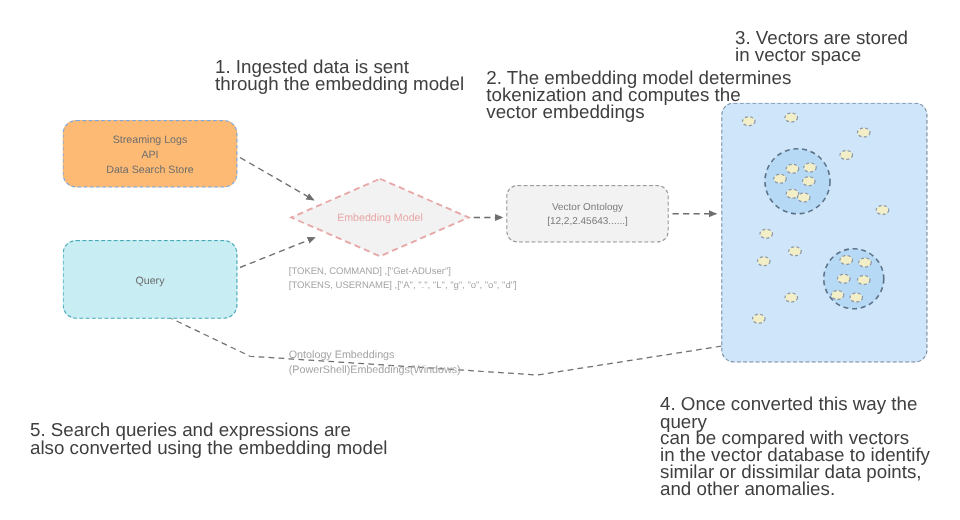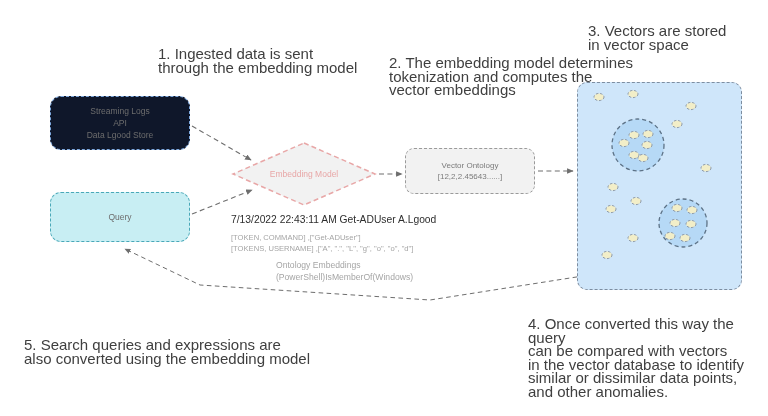--- a/index.html
+++ b/index.html
@@ -28,32 +28,32 @@
     flex-direction: column;
     align-items: center;
     justify-content: center;
     text-align: center;
   }
 
   
   #ingest-box {
     left: 50px; top: 96px;
     width: 140px; height: 54px;
-    background: #0f172a;
+    background: #fdba74;
     border: 1.6px dashed #7ea8dd;
     border-radius: 11px;
     color: #6d6d6d;
     font-size: 8.5px;
     line-height: 12px;
   }
 
   
   #query-box {
     left: 50px; top: 192px;
-    width: 140px; height: 50px;
+    width: 140px; height: 63px;
     background: #c8eef3;
     border: 1.6px dashed #49a8b8;
     border-radius: 11px;
     color: #6d6d6d;
     font-size: 8.5px;
   }
 
   
   #embedding-model {
     left: 231px; top: 141px;
@@ -94,21 +94,21 @@
   #vector-space svg { position: absolute; left: 0; top: 0; }
 
   
   .note {
     position: absolute;
     color: #3f3f3f;
     font-size: 15px;
     line-height: 13.5px;
     white-space: pre-line;
   }
-  #note-1 { left: 158px; top: 47px; }
+  #note-1 { left: 172px; top: 47px; }
   #note-2 { left: 389px; top: 56px; }
   #note-3 { left: 588px; top: 24px; }
   #note-4 { left: 528px; top: 317px; }
   #note-5 { left: 24px; top: 338px; }
 
   
   #token-block {
     position: absolute;
     left: 231px; top: 212px;
     width: 230px;
@@ -120,23 +120,22 @@
     margin-bottom: 6px;
   }
   .token-line {
     color: #a5a5a5;
     font-size: 7.6px;
     line-height: 10.6px;
     white-space: pre;
   }
   #ontology-block {
     position: absolute;
-    left: 231px; top: 259px;
+    left: 231px; top: 277px;
     width: 230px;
-    margin-left: 45px;
   }
   .ontology-line {
     color: #a5a5a5;
     font-size: 8.6px;
     line-height: 12.4px;
     white-space: pre;
   }
 </style>
 </head>
 <body>
@@ -155,21 +154,21 @@
   <path d="M379,174 L402,174" fill="none" stroke="#6e6e6e" stroke-width="1.1" stroke-dasharray="5,3.4" marker-end="url(#arrowhead)"></path>
 
   <path d="M538,171 L573,171" fill="none" stroke="#6e6e6e" stroke-width="1.1" stroke-dasharray="5,3.4" marker-end="url(#arrowhead)"></path>
 
   <path d="M672,262 L430,300 L200,285 L125,249" fill="none" stroke="#6e6e6e" stroke-width="1.0" stroke-dasharray="4.6,3.4" marker-end="url(#arrowhead)"></path>
 </svg>
 
 <div class="node" id="ingest-box">
   <span>Streaming Logs</span>
   <span>API</span>
-  <span>Data Lgood Store</span>
+  <span>Data Search Store</span>
 </div>
 
 <div class="node" id="query-box">
   <span>Query</span>
 </div>
 
 <div class="node" id="embedding-model">
   <svg viewBox="0 0 146 66" xmlns="http://www.w3.org/2000/svg">
     <polygon points="73,2 144,33 73,64 2,33" fill="#f2f2f2" stroke="#e8a7a7" stroke-width="1.5" stroke-dasharray="5,3.2"></polygon>
   </svg>
@@ -225,21 +224,20 @@
 in vector space</div>
 <div class="note" id="note-4">4. Once converted this way the query
 can be compared with vectors
 in the vector database to identify
 similar or dissimilar data points,
 and other anomalies.</div>
 <div class="note" id="note-5">5. Search queries and expressions are
 also converted using the embedding model</div>
 
 <div id="token-block">
-  <div id="token-title">7/13/2022 22:43:11 AM Get-ADUser A.Lgood</div>
   <div class="token-line">[TOKEN, COMMAND] ,["Get-ADUser"]</div>
   <div class="token-line">[TOKENS, USERNAME] ,["A", ".", "L", "g", "o", "o", "d"]</div>
 </div>
 
 <div id="ontology-block">
   <div class="ontology-line">Ontology Embeddings</div>
-  <div class="ontology-line">(PowerShell)IsMemberOf(Windows)</div>
+  <div class="ontology-line">(PowerShell)Embeddings(Windows)</div>
 </div>
 
 </body></html>

